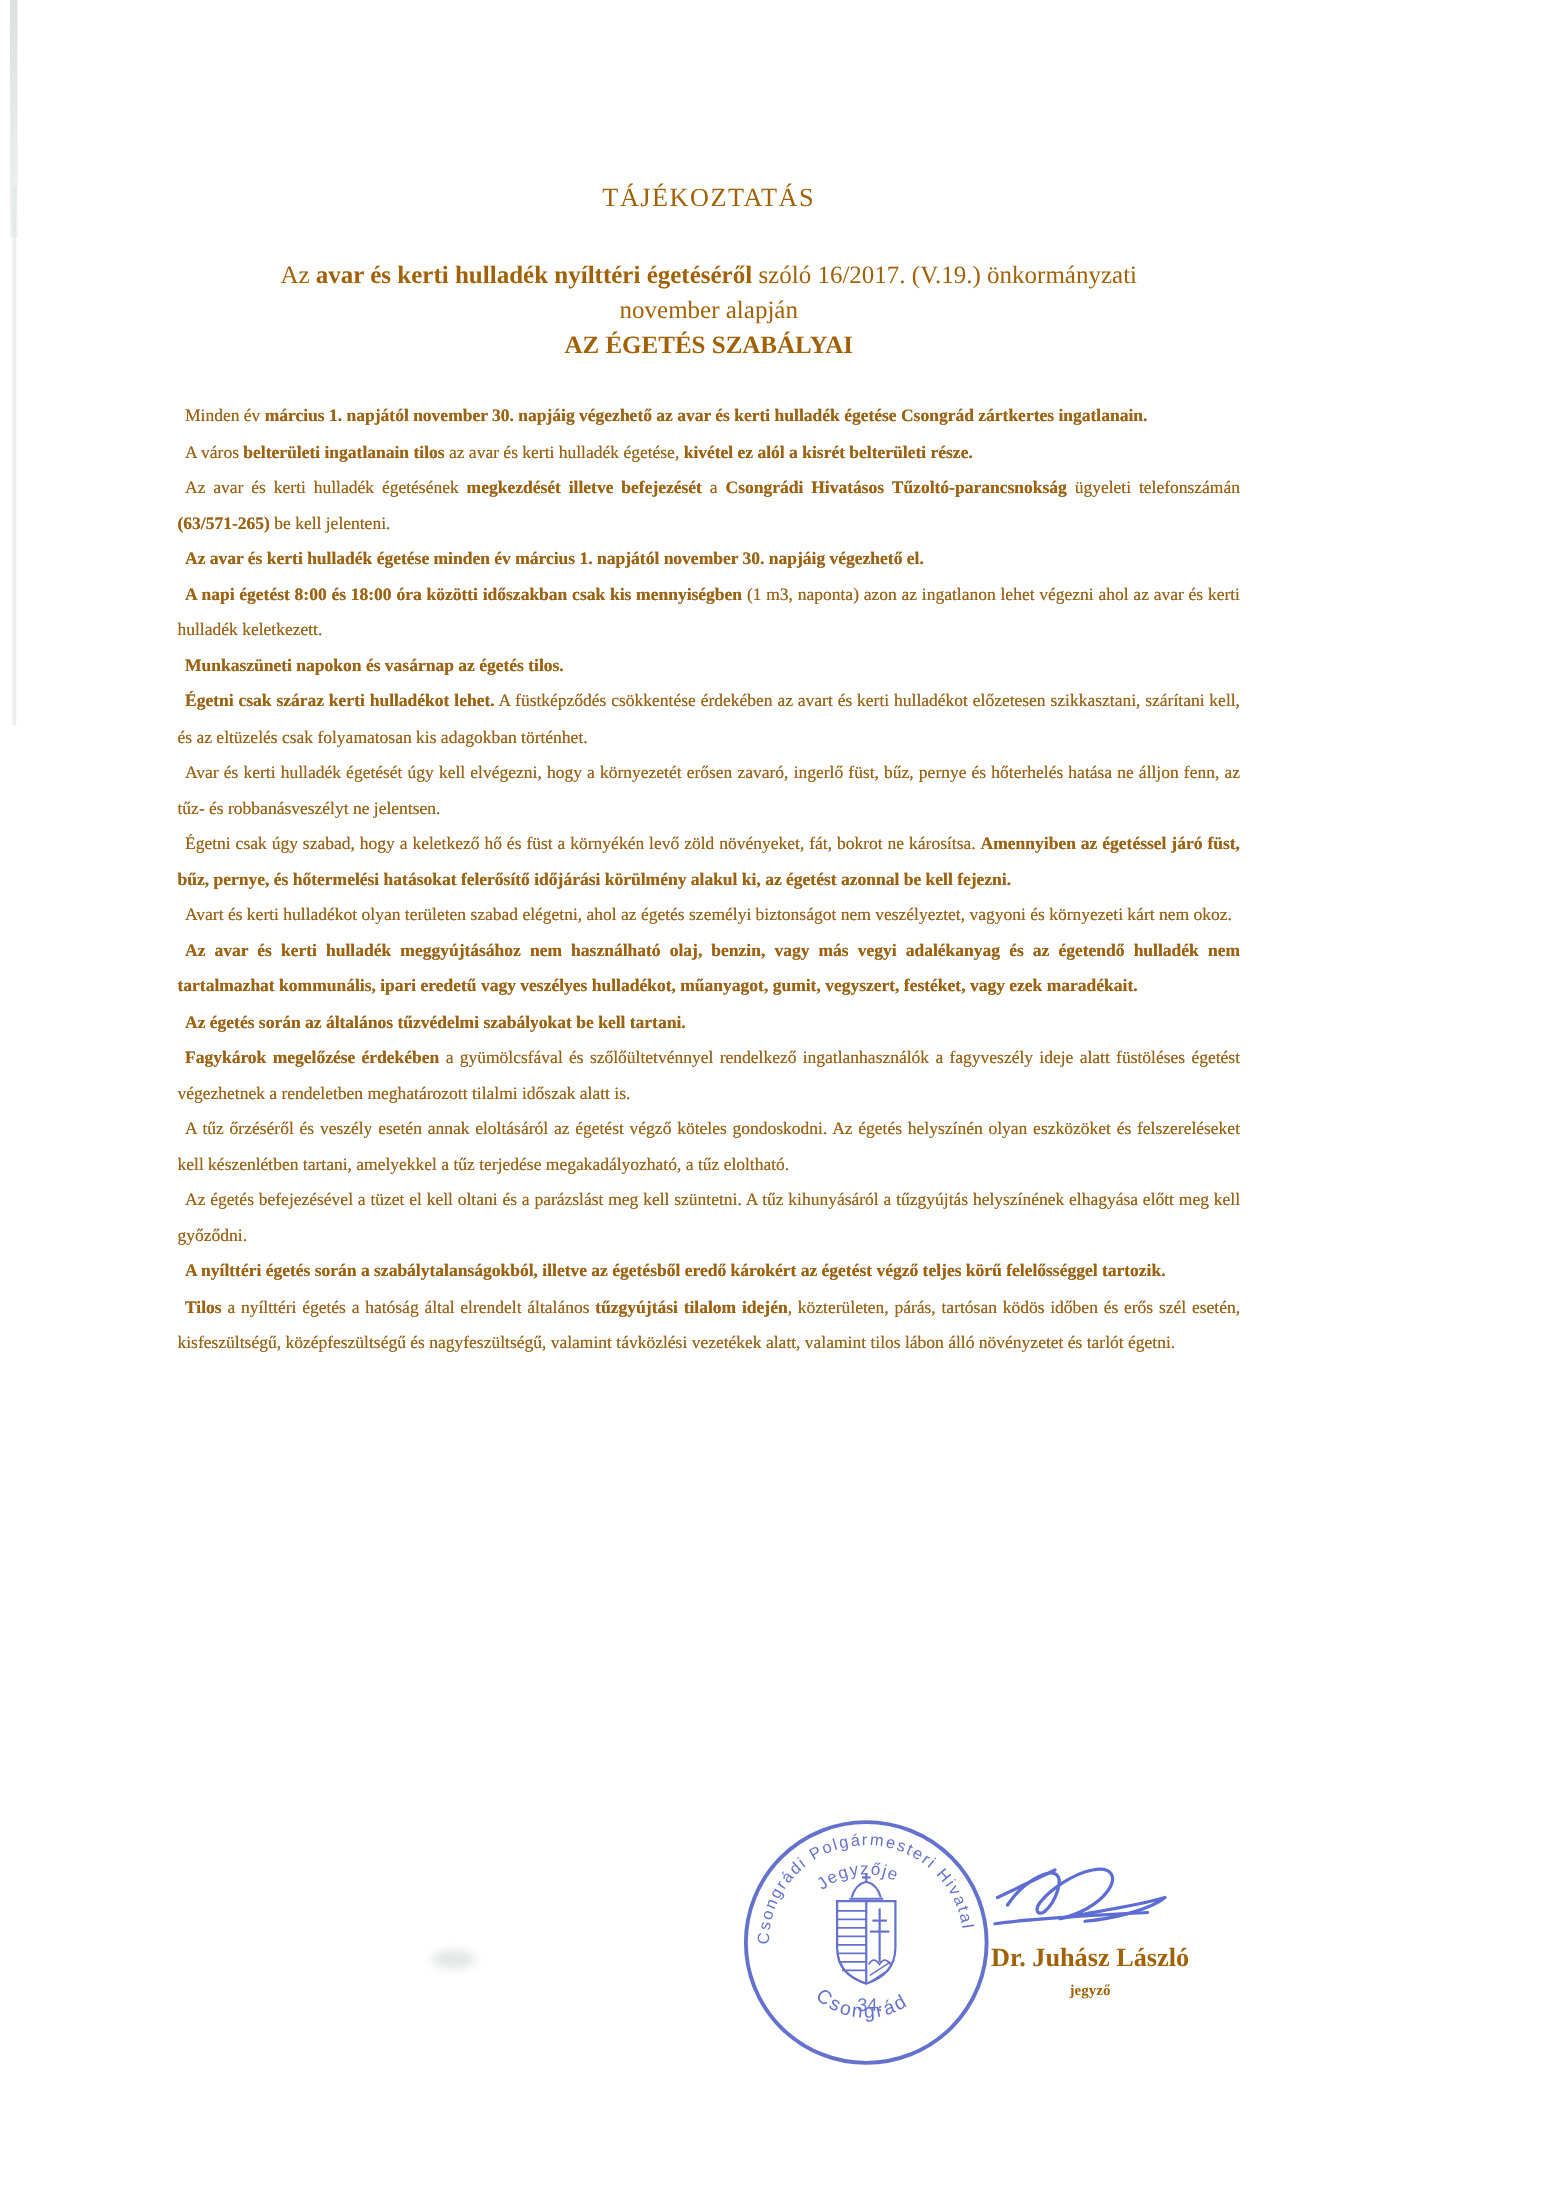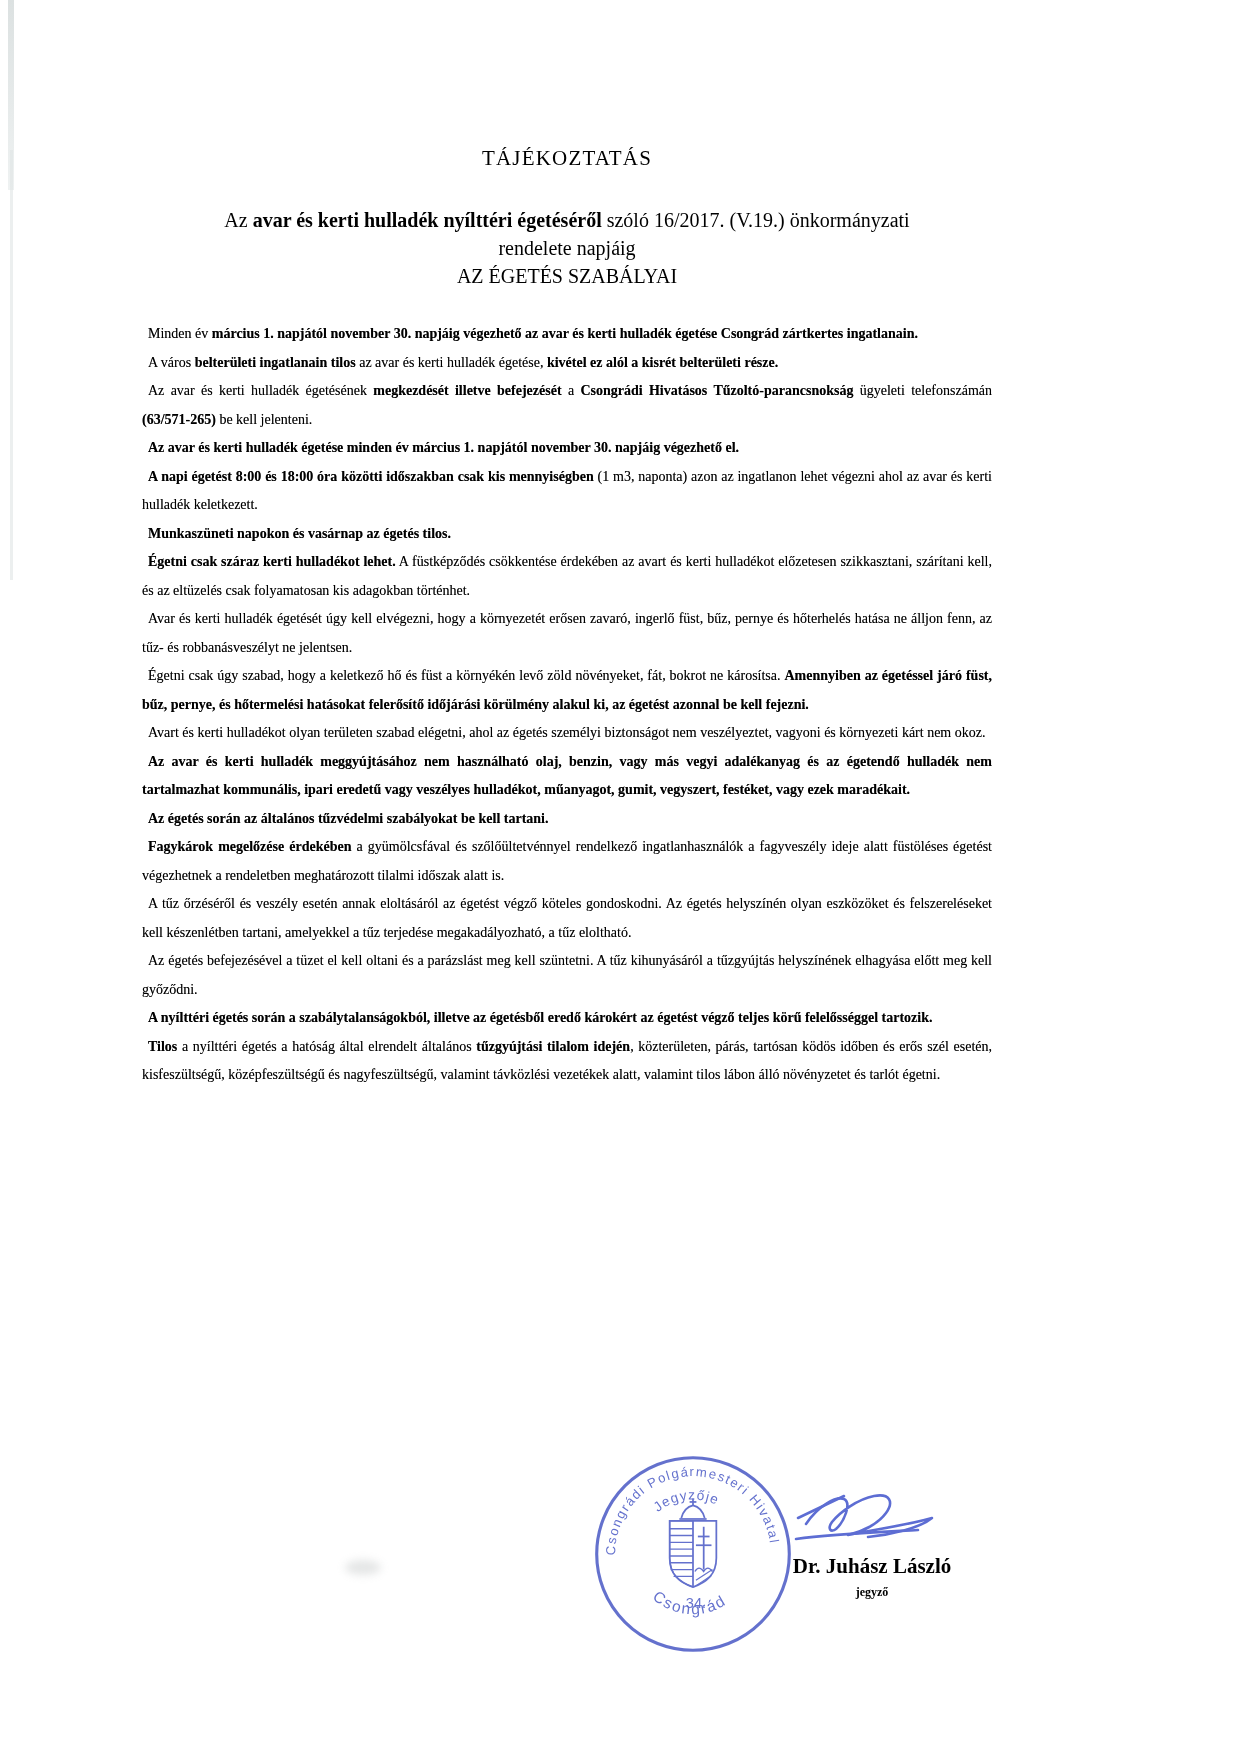--- a/index.html
+++ b/index.html
@@ -2,35 +2,35 @@
 <html lang="hu"><head>
 <meta charset="utf-8">
 <style>
   html,body{margin:0;padding:0;background:#9a9a9a;}
   .page{
     position:relative;
     width:1239px;height:1752px;
     margin:0 auto;
     background:#ffffff;
     font-family:"Liberation Serif", serif;
-    color:#000000;
+    color:#a16207;
     overflow:hidden;
   }
   
   .edge-artifact-1{position:absolute;left:8px;top:0;width:6px;height:190px;
     background:linear-gradient(to bottom,#c9d1d1,#e6ebeb);opacity:.65;}
   .edge-artifact-2{position:absolute;left:10px;top:150px;width:3px;height:430px;
     background:#dfe5e5;opacity:.6;}
   .smudge{position:absolute;left:345px;top:1560px;width:36px;height:15px;
     background:#a8adad;border-radius:50%;filter:blur(4px);opacity:.3;}
 
   .header{position:absolute;left:142px;top:146px;width:850px;text-align:center;}
   .doc-title{font-size:21px;letter-spacing:1.2px;line-height:24px;margin-bottom:36px;}
   .doc-subtitle{font-size:20px;line-height:28px;}
-  .doc-subtitle.bold{font-weight:normal;}
+  .doc-subtitle.bold{font-weight:bold;}
 
   .body-text{
     position:absolute;left:142px;top:320px;width:850px;
     font-size:14px;line-height:28.5px;text-align:justify;
     text-shadow:0 0 .35px rgba(0,0,0,.45);
   }
   .body-text p{margin:0;padding:0;text-indent:6px;}
   .b{font-weight:bold;}
 
   .stamp{position:absolute;left:586px;top:1447px;width:214px;height:214px;opacity:.82;}
@@ -49,21 +49,21 @@
 
 <div class="page">
 
   <div class="edge-artifact-1"></div>
   <div class="edge-artifact-2"></div>
   <div class="smudge"></div>
 
   <div class="header">
     <div class="doc-title">TÁJÉKOZTATÁS</div>
     <div class="doc-subtitle"><span>Az </span><span class="b">avar és kerti hulladék nyílttéri égetéséről</span><span> szóló 16/2017. (V.19.) önkormányzati</span></div>
-    <div class="doc-subtitle">rendelete napjáig</div>
+    <div class="doc-subtitle">november alapján</div>
     <div class="doc-subtitle bold">AZ ÉGETÉS SZABÁLYAI</div>
   </div>
 
   <div class="body-text" id="body-paragraphs">
       <p><span>Minden év </span><span class="b">március 1. napjától november 30. napjáig végezhető az avar és kerti hulladék égetése Csongrád zártkertes ingatlanain.</span></p>
       <p><span>A város </span><span class="b">belterületi ingatlanain tilos</span><span> az avar és kerti hulladék égetése, </span><span class="b">kivétel ez alól a kisrét belterületi része.</span></p>
       <p><span>Az avar és kerti hulladék égetésének </span><span class="b">megkezdését illetve befejezését</span><span> a </span><span class="b">Csongrádi Hivatásos Tűzoltó-parancsnokság</span><span> ügyeleti telefonszámán </span><span class="b">(63/571-265)</span><span> be kell jelenteni.</span></p>
       <p><span class="b">Az avar és kerti hulladék égetése minden év március 1. napjától november 30. napjáig végezhető el.</span></p>
       <p><span class="b">A napi égetést 8:00 és 18:00 óra közötti időszakban csak kis mennyiségben</span><span> (1 m3, naponta) azon az ingatlanon lehet végezni ahol az avar és kerti hulladék keletkezett.</span></p>
       <p><span class="b">Munkaszüneti napokon és vasárnap az égetés tilos.</span></p>

